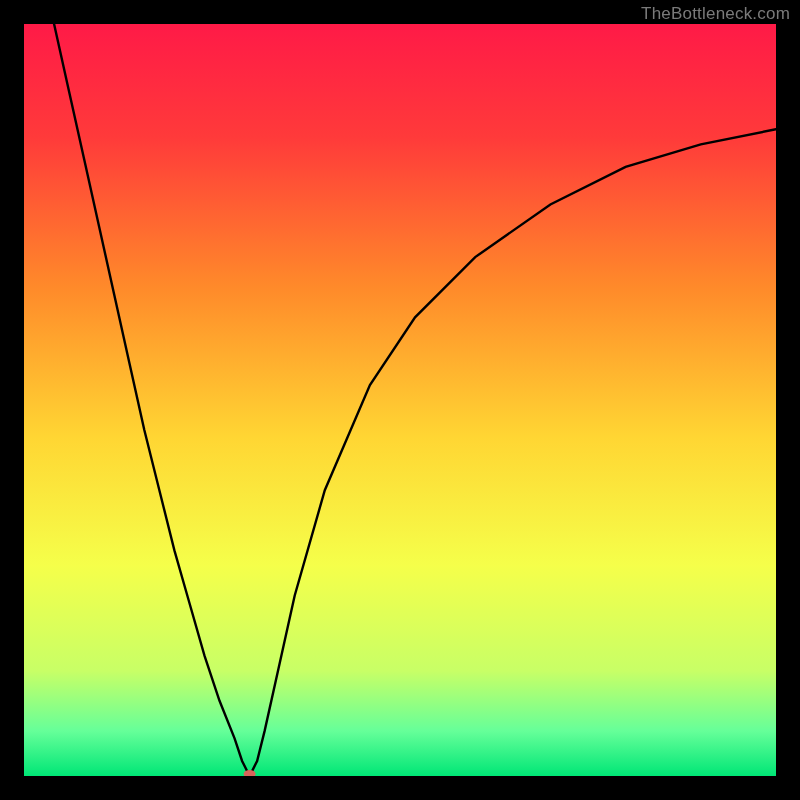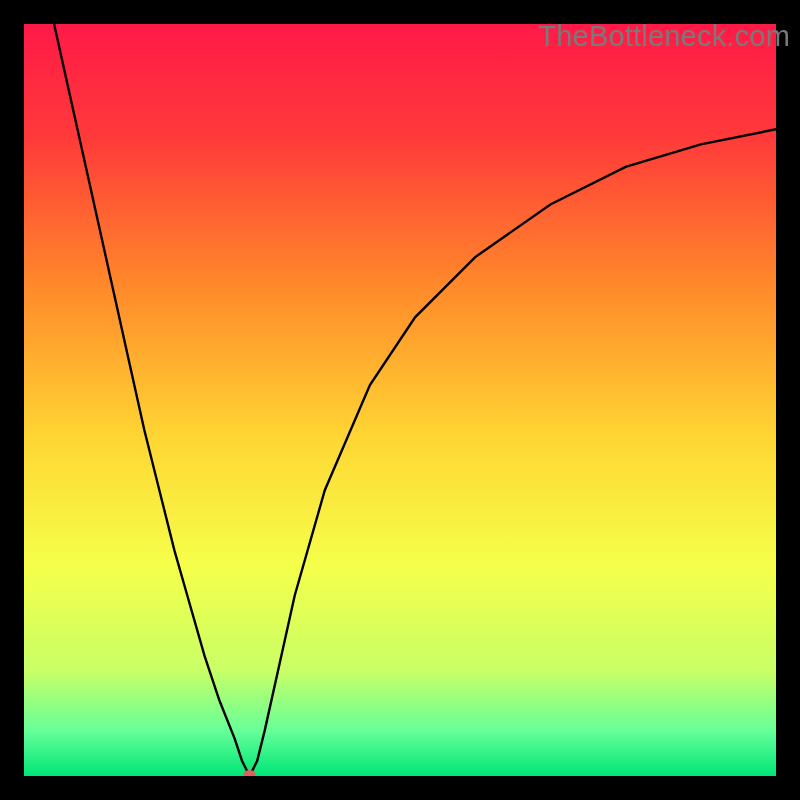--- a/index.html
+++ b/index.html
@@ -14,24 +14,24 @@
   .frame {
     position: absolute;
     left: 24px;
     top: 24px;
     width: 752px;
     height: 752px;
     background: #000;
   }
   .watermark {
     position: absolute;
-    top: 20px;
+    top: 4px;
     right: 10px;
     color: #7a7a7a;
-    font-size: 29px;
+    font-size: 17px;
     font-weight: 500;
     letter-spacing: 0.2px;
     font-family: Arial, Helvetica, sans-serif;
   }
   svg {
     display: block;
   }
 </style>
 </head>
 <body>

